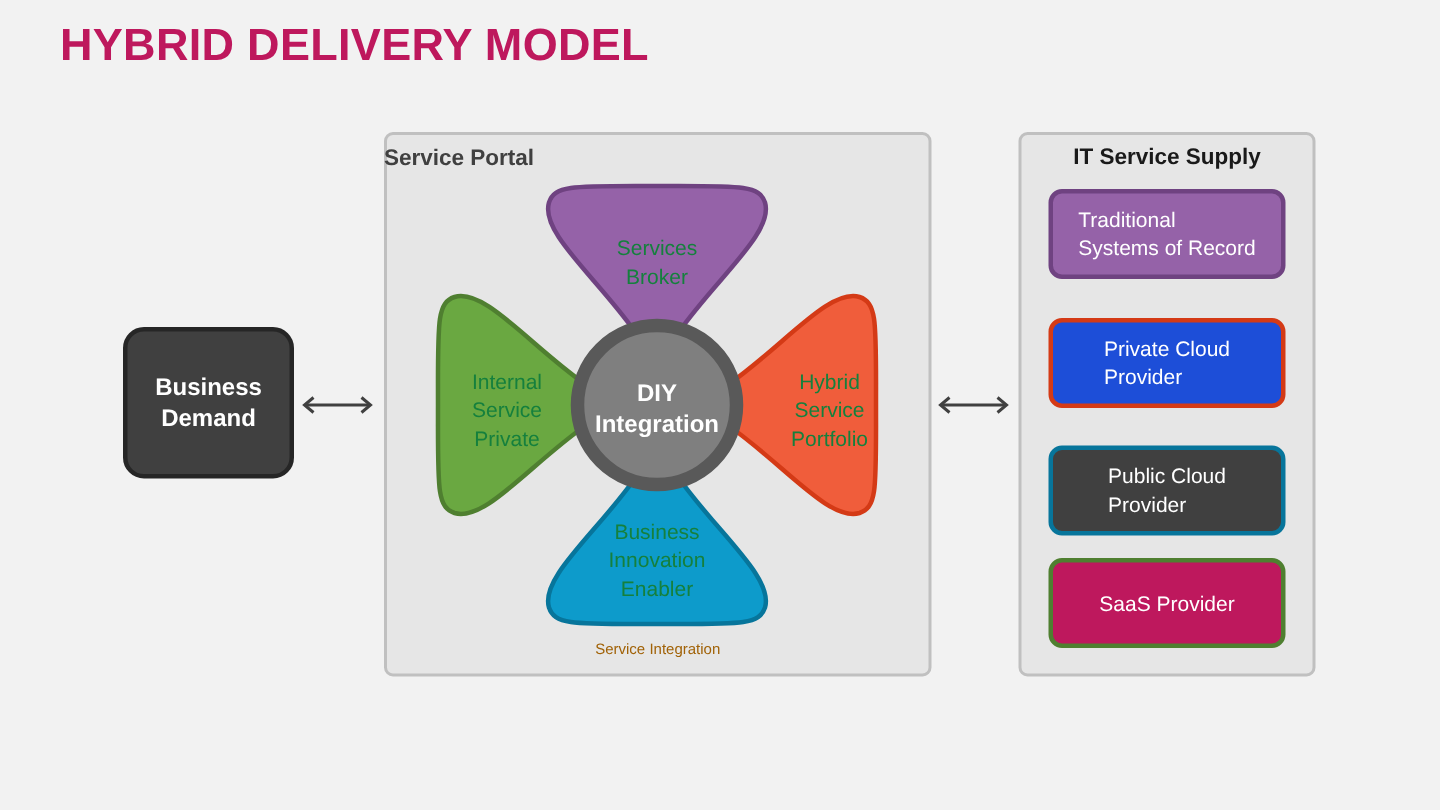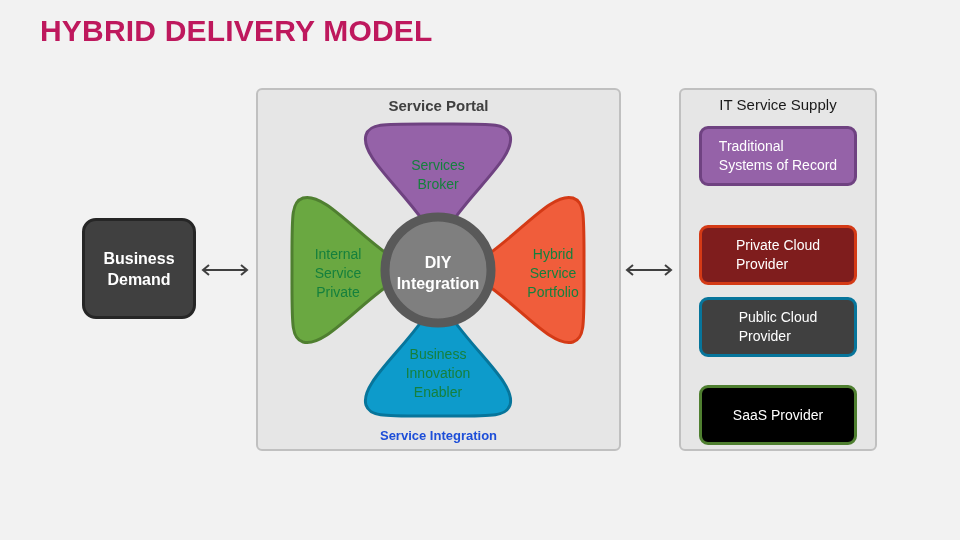--- a/index.html
+++ b/index.html
@@ -6,28 +6,28 @@
   body { width:960px; height:540px; background:#f2f2f2; position:relative; overflow:hidden;
          font-family: "Liberation Sans", "DejaVu Sans", sans-serif; }
   .title { position:absolute; left:40px; top:14px; font-size:30px; font-weight:bold; color:#be185d; letter-spacing:0.2px; }
   .demand { position:absolute; left:82px; top:218px; width:114px; height:101px; background:#404040;
             border:3px solid #262626; border-radius:14px; box-sizing:border-box;
             display:flex; align-items:center; justify-content:center; text-align:center;
             color:#fff; font-weight:bold; font-size:16px; line-height:21px; white-space:pre-line; }
   .arrow { position:absolute; }
   .portal { position:absolute; left:256px; top:88px; width:365px; height:363px; background:#e6e6e6;
             border:2px solid #c0c0c0; border-radius:6px; box-sizing:border-box; }
-  .portal-top { position:absolute; left:256px; width:365px; top:97px; text-align:center; font-weight:bold; font-size:15px; color:#404040; }
-  .portal-bottom { position:absolute; left:256px; width:365px; top:428px; text-align:center; font-weight:bold; font-size:13px; color:#1d4ed8; }
+  .portal-top { position:absolute; left:256px; width:365px; top:97px; font-weight:bold; font-size:15px; color:#404040; }
+  .portal-bottom { position:absolute; left:256px; width:365px; top:428px; text-align:center; font-weight:normal; font-size:10px; color:#a16207; }
   .flower { position:absolute; left:256px; top:88px; }
   .petal-label { position:absolute; text-align:center; color:#15803d; font-size:14px; line-height:19px; white-space:pre-line; }
   .center-label { position:absolute; left:388px; top:252px; width:100px; text-align:center; color:#fff; font-weight:bold; font-size:16px; line-height:21px; white-space:pre-line; }
   .supply { position:absolute; left:679px; top:88px; width:198px; height:363px; background:#e6e6e6;
             border:2px solid #c0c0c0; border-radius:6px; box-sizing:border-box; }
-  .supply-title { position:absolute; left:679px; width:198px; top:96px; text-align:center; font-weight:normal; font-size:15px; color:#1a1a1a; }
+  .supply-title { position:absolute; left:679px; width:198px; top:96px; text-align:center; font-weight:bold; font-size:15px; color:#1a1a1a; }
   .supply-box { position:absolute; left:699px; width:158px; height:60px; border-radius:9px; border:3px solid; box-sizing:border-box;
                 display:flex; align-items:center; justify-content:center; text-align:left; color:#fff; font-size:14px; line-height:19px; white-space:pre-line; }
 </style>
 </head>
 <body>
 
 <div class="title">HYBRID DELIVERY MODEL</div>
 
 <div class="demand" style="background: rgb(64, 64, 64); border-color: rgb(38, 38, 38);">Business
 Demand</div>
@@ -69,17 +69,17 @@
 <div class="petal-label" style="left:388px;top:345px;width:100px">Business
 Innovation
 Enabler</div>
 <div class="center-label">DIY
 Integration</div>
 
 <div class="supply"></div>
 <div class="supply-title">IT Service Supply</div>
 <div class="supply-box" style="top: 126px; background: rgb(149, 98, 168); border-color: rgb(111, 66, 129);">Traditional
 Systems of Record</div>
-<div class="supply-box" style="top: 212px; background: #7f1d1d; border-color: rgb(212, 58, 22); margin-top: 13px;">Private Cloud
+<div class="supply-box" style="top: 212px; background: #1d4ed8; border-color: rgb(212, 58, 22);">Private Cloud
 Provider</div>
 <div class="supply-box" style="top: 297px; background: #404040; border-color: rgb(7, 117, 155);">Public Cloud
 Provider</div>
-<div class="supply-box" style="top: 385px; background: #000000; border-color: rgb(79, 127, 48);">SaaS Provider</div>
+<div class="supply-box" style="top: 372px; background: #be185d; border-color: rgb(79, 127, 48);">SaaS Provider</div>
 
 </body></html>

